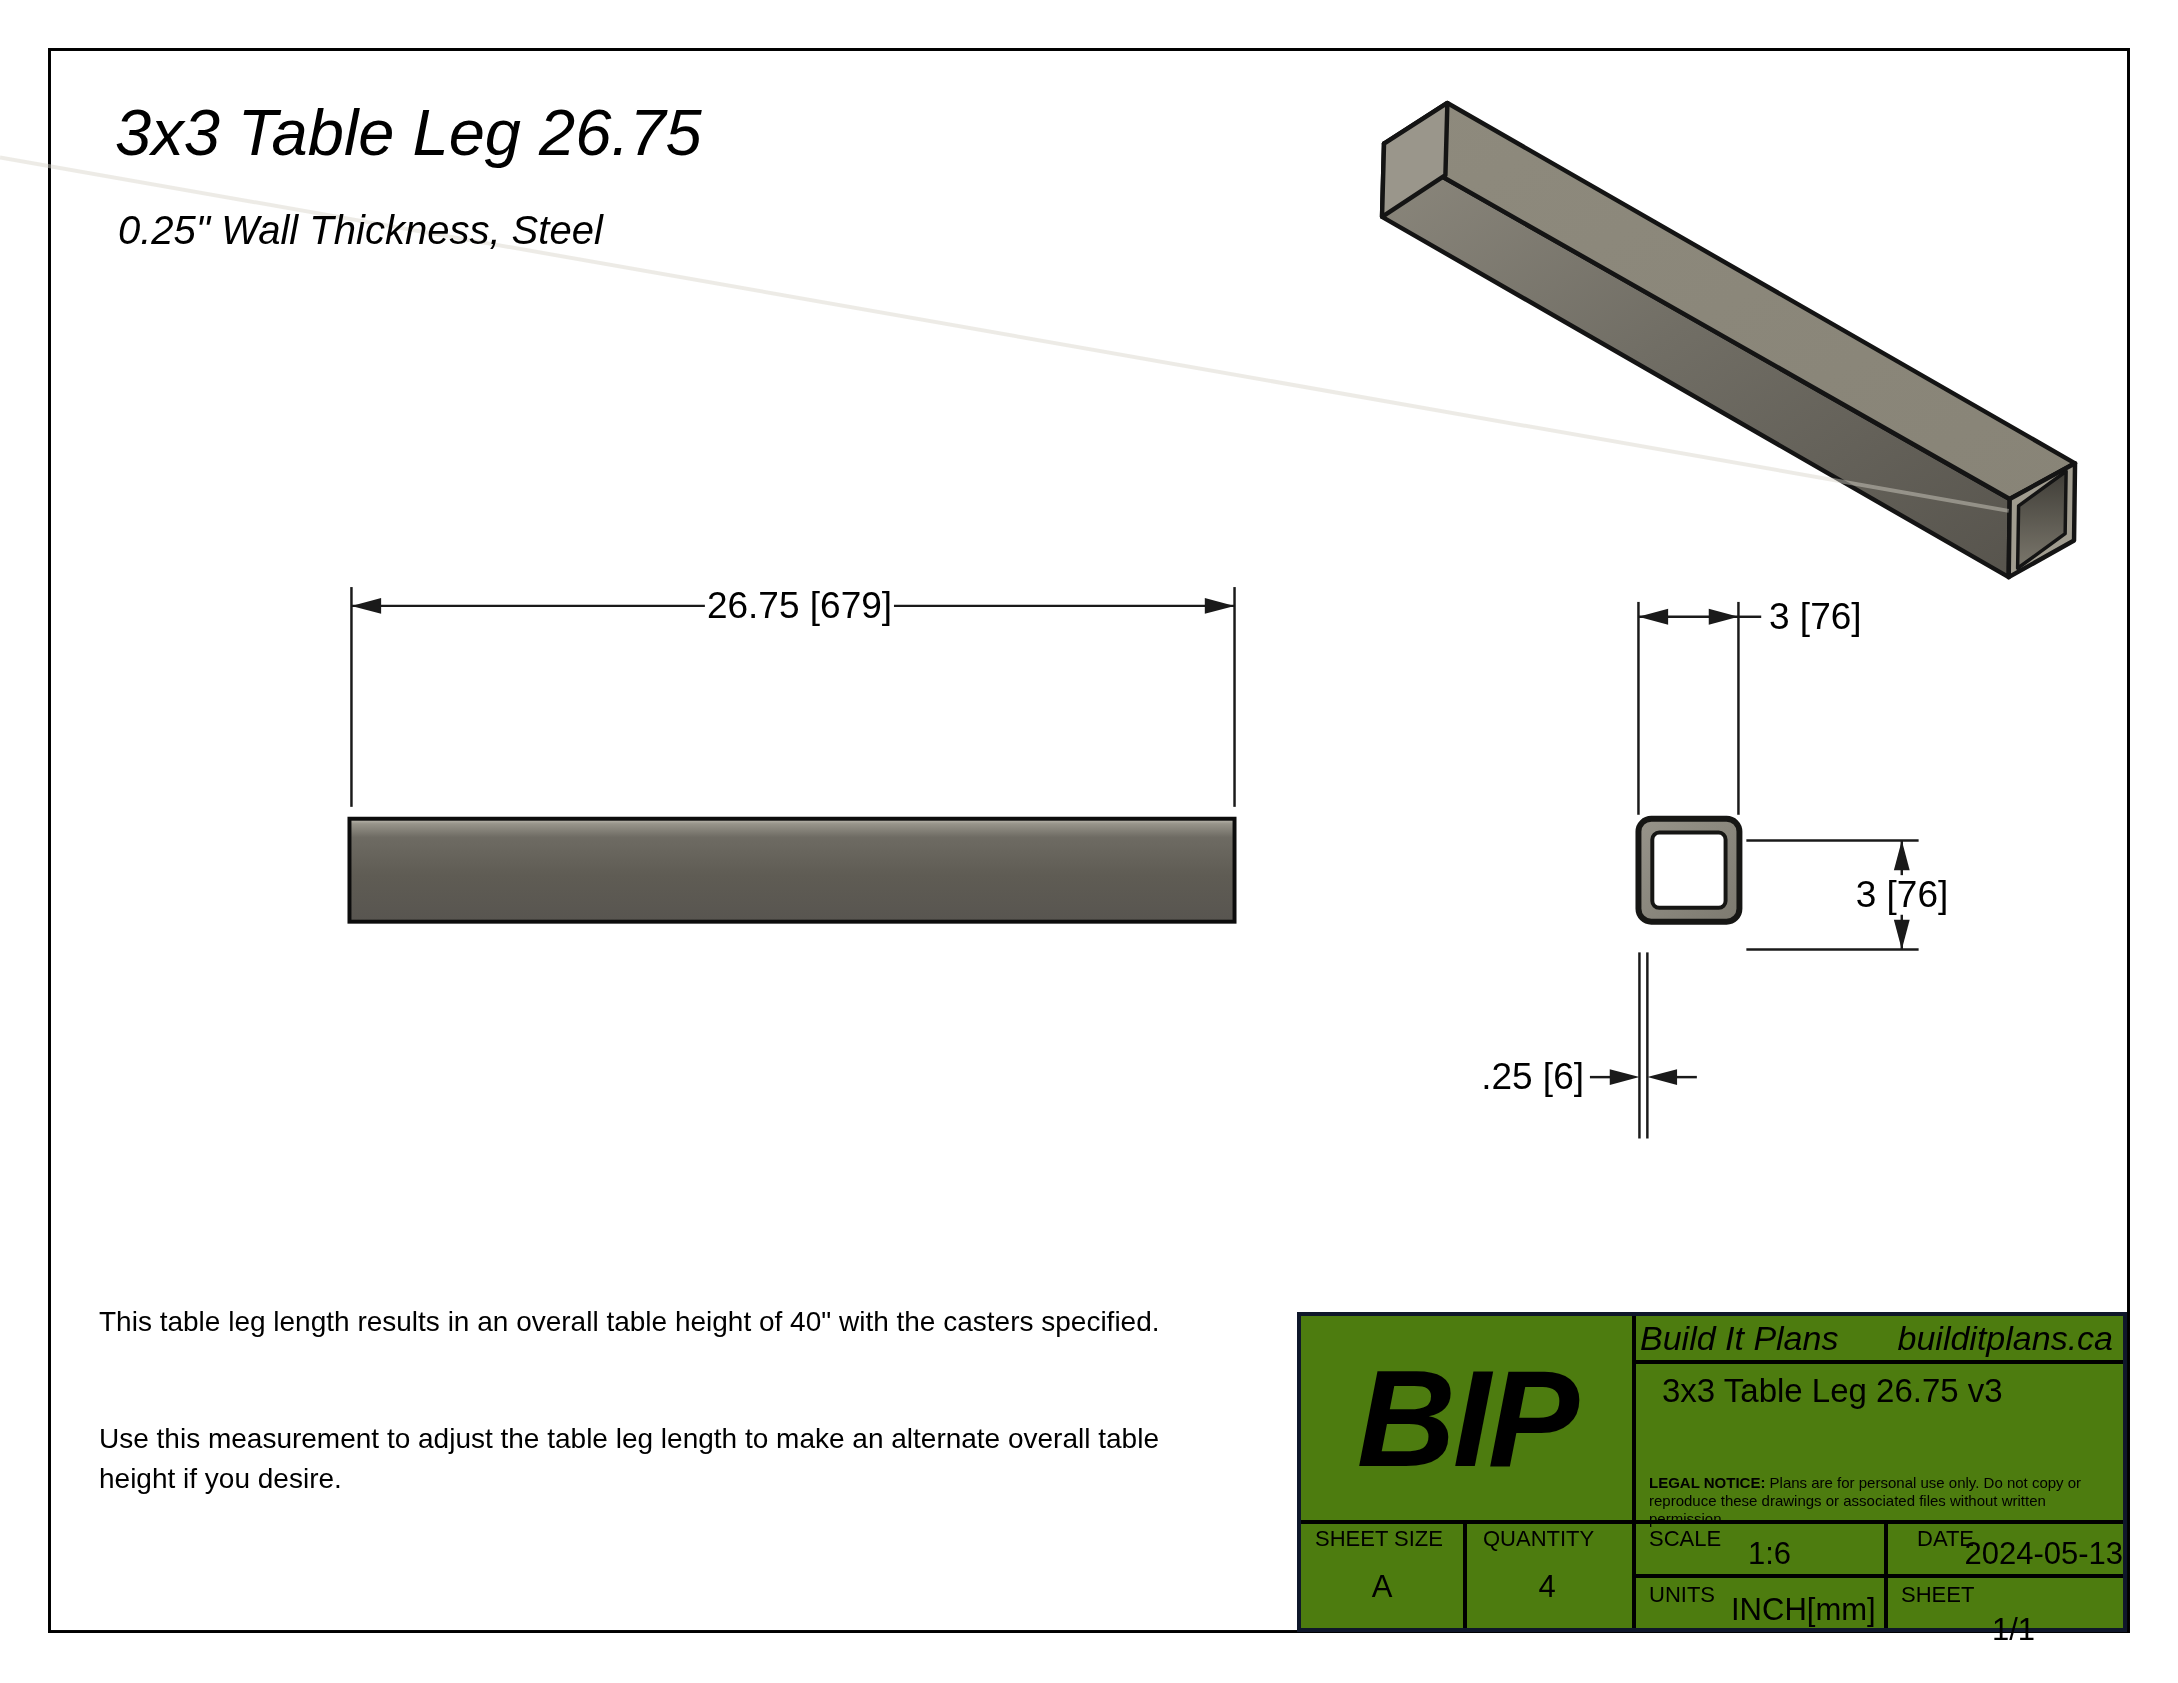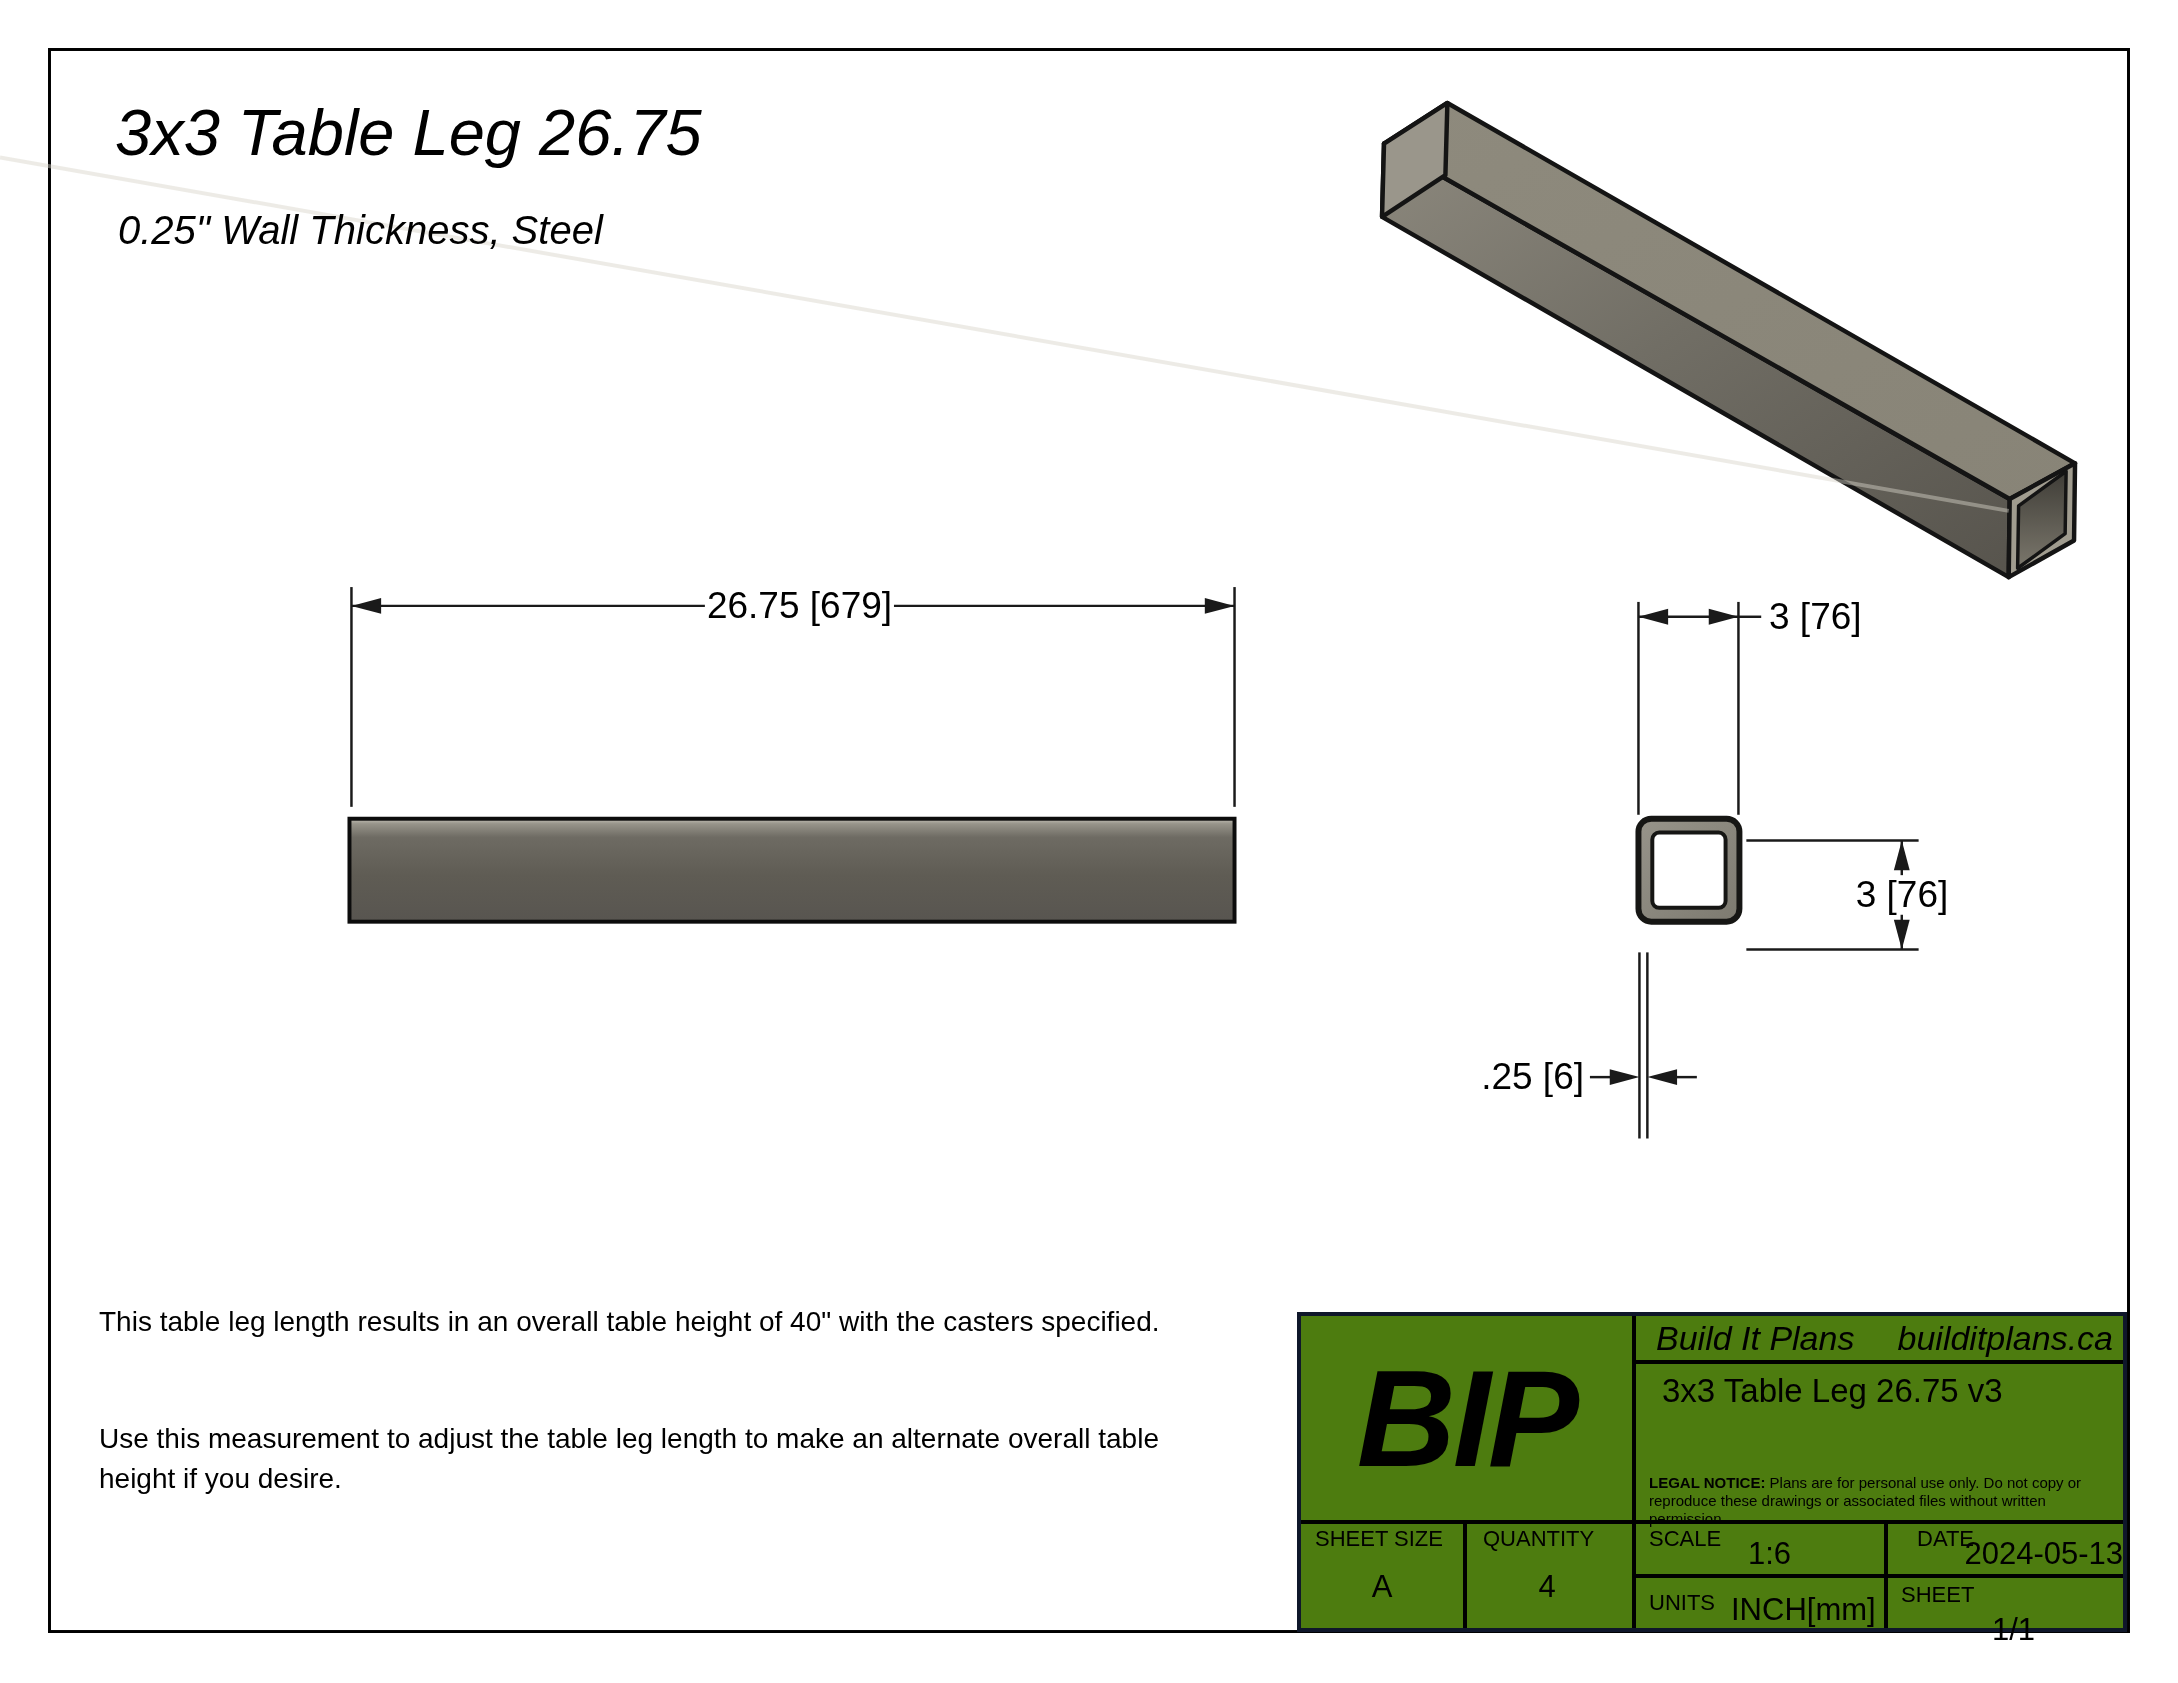--- a/index.html
+++ b/index.html
@@ -21,30 +21,30 @@
   .tb-line{position:absolute;background:#000;}
   .tb-v1{left:331px;top:0;width:4px;height:312px;}
   .tb-hHeader{left:335px;top:44px;width:487px;height:4px;}
   .tb-hRow2{left:0;top:204px;width:822px;height:4px;}
   .tb-vSheetQty{left:162px;top:204px;width:4px;height:108px;}
   .tb-vScaleDate{left:583px;top:204px;width:4px;height:108px;}
   .tb-hScaleUnits{left:335px;top:258px;width:487px;height:4px;}
   .tb-logo{left:0;top:0;width:331px;height:204px;display:flex;align-items:center;justify-content:center;
            font-size:137px;font-weight:bold;font-style:italic;letter-spacing:-3px;}
   .tb-header{left:335px;top:0;width:487px;height:44px;display:flex;align-items:center;justify-content:space-between;
-             padding:0 10px 0 20px;box-sizing:border-box;font-size:34px;font-style:italic;}
+             padding:0 10px 0 4px;box-sizing:border-box;font-size:34px;font-style:italic;}
   .tb-partname{left:361px;top:57px;font-size:33px;line-height:1.1;white-space:nowrap;}
   .tb-legal{left:348px;top:158px;font-size:15px;line-height:18px;width:465px;}
   .tb-label{font-size:22px;line-height:1;white-space:nowrap;}
   .tb-value{font-size:31px;line-height:31px;white-space:nowrap;}
   .lab-sheetsize{left:14px;top:212px;text-align:center;}
   .lab-quantity{left:182px;top:212px;}
   .lab-scale{left:348px;top:212px;}
   .lab-date{left:616px;top:212px;}
-  .lab-units{left:348px;top:268px;margin-top:8px;}
+  .lab-units{left:348px;top:268px;}
   .lab-sheet{left:600px;top:268px;}
   .val-sheetsize{left:0px;top:255px;width:162px;text-align:center;}
   .val-quantity{left:162px;top:255px;width:168px;text-align:center;}
   .val-scale{left:447px;top:222px;}
   .val-date{left:600px;top:222px;width:222px;text-align:right;}
   .val-units{left:430px;top:278px;}
   .val-sheet{left:691px;top:278px;margin-top:20px;}
 </style>
 </head>
 <body>

